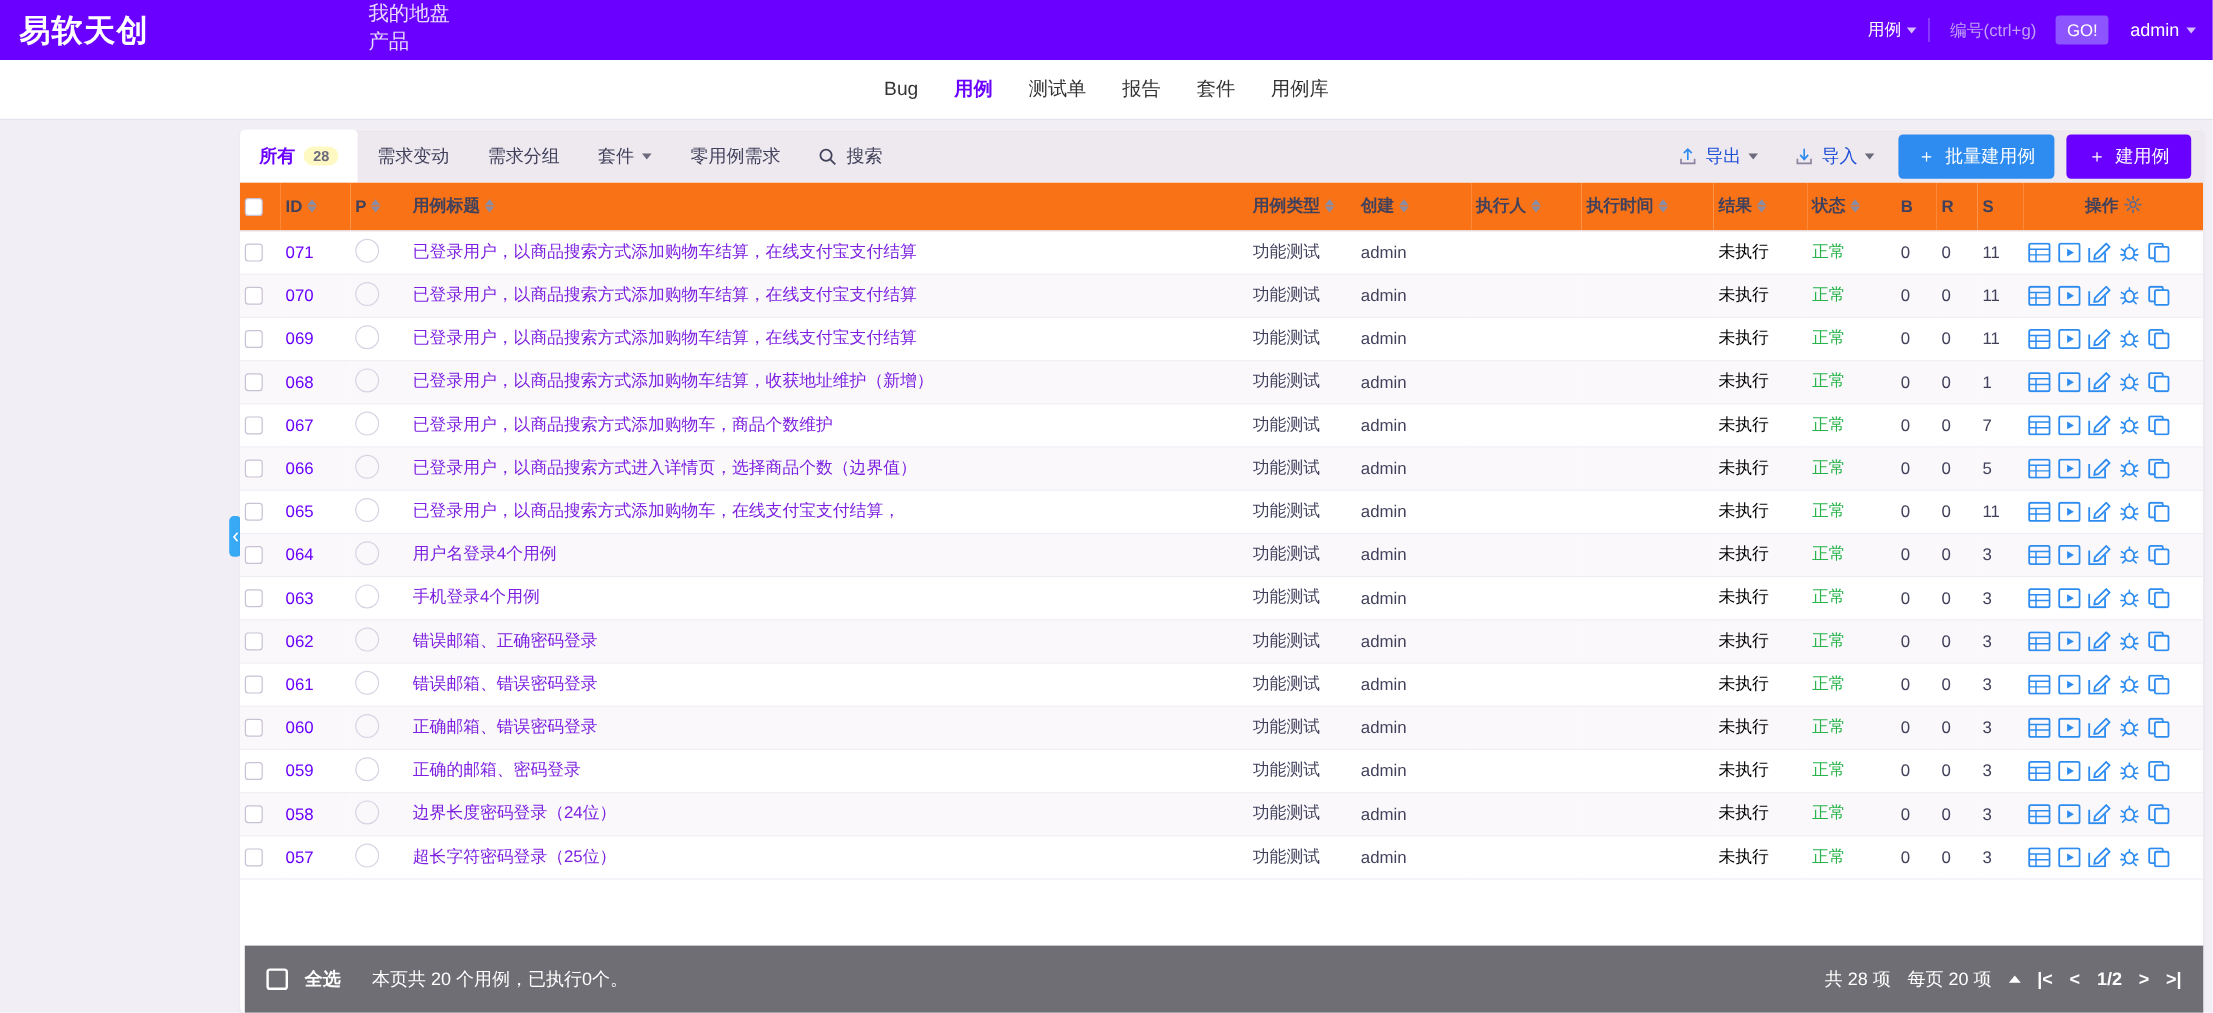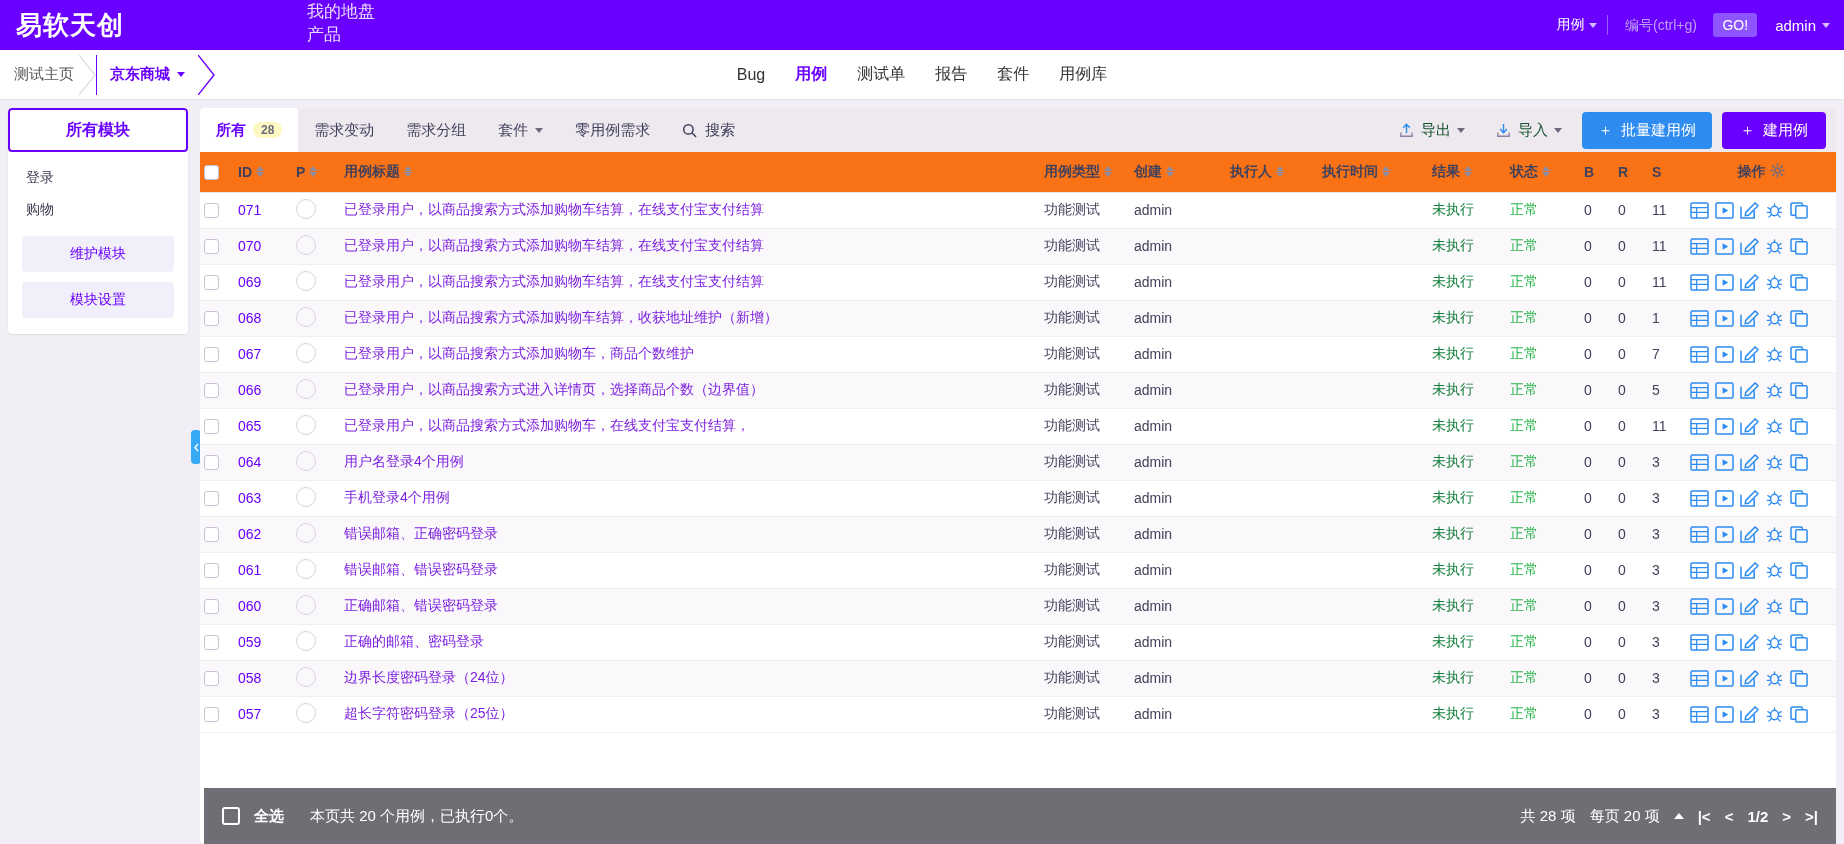--- a/index.html
+++ b/index.html
@@ -157,21 +157,21 @@
     width: 0; height: 0; border-left: 4px solid transparent;
     border-right: 4px solid transparent; border-top: 5px solid #6b6b7d;
   }
   .tb-search {
     display: flex; align-items: center; gap: 8px; padding: 0 16px;
     font-size: 15px; color: #41415c; cursor: pointer;
   }
   .tb-right { margin-left: auto; display: flex; align-items: center; gap: 10px; }
   .tb-btn {
     display: flex; align-items: center; gap: 6px; font-size: 15px;
-    color: #14532d; cursor: pointer; padding: 5px 10px; background: transparent;
+    color: #1d4ed8; cursor: pointer; padding: 5px 10px; background: transparent;
     border: none; font-family: Liberation Serif, serif;
   }
   .btn-primary {
     background: #2e8cf0; color: #fff; border: none; border-radius: 4px;
     font-size: 15px; padding: 9px 16px; cursor: pointer; font-family: inherit;
     display: flex; align-items: center; gap: 8px; white-space: nowrap;
   }
   .btn-purple {
     background: #6a00ff; color: #fff; border: none; border-radius: 4px;
     font-size: 15px; padding: 9px 18px; cursor: pointer; font-family: inherit;
@@ -198,21 +198,21 @@
   .sorter i.dn { border-top: 5px solid #8b8ba3; }
   tbody td {
     height: 36px; font-size: 14px; color: #41415c; padding: 0 4px;
     border-bottom: 1px solid #f0edf4; white-space: nowrap; overflow: hidden;
     text-overflow: ellipsis;
   }
   tbody tr:nth-child(even) { background: #faf8fb; }
   .cid { color: #6a00ff; }
   .ctitle a { color: #7c1fe0; text-decoration: none; }
   .cok { color: #29b44b; }
-  .cmut { color: #15803d; }
+  .cmut { color: #000000; }
   .ckbox {
     width: 15px; height: 15px; border: 1px solid #c9c2d4; border-radius: 3px;
     display: inline-block; background: #fff; vertical-align: middle; cursor: pointer;
   }
   .pcircle {
     width: 20px; height: 20px; border: 1px solid #d8d2e2; border-radius: 50%;
     display: inline-block;
   }
   .ops { display: flex; align-items: center; gap: 6px; }
   .opi { cursor: pointer; line-height: 0; }
@@ -265,60 +265,34 @@
     <input class="tr-input" type="text" placeholder="编号(ctrl+g)" style="">
     <button class="go-btn">GO!</button>
     <div class="user-menu">
       <span>admin</span>
       <span class="caret-d"></span>
     </div>
   </div>
 </div>
 
 <div class="bcrow">
-  <div class="crumbs">
-    <div class="crumb">
-      <span>测试主页</span>
-      <svg class="arrowline" viewBox="0 0 18 40">
-        <path d="M0 0 L16 20 L0 40" fill="none" stroke="#ddd8e3" stroke-width="1.2"></path>
-      </svg>
-    </div>
-    <div class="crumb active">
-      <span>京东商城</span>
-      <span class="caret-d" style="border-top-color:#6a00ff;margin-left:7px"></span>
-      <svg class="arrowline" viewBox="0 0 18 40">
-        <path d="M0 0 L16 20 L0 40" fill="none" stroke="#6a00ff" stroke-width="1.4"></path>
-      </svg>
-    </div>
-  </div>
 
   <div class="subnav">
     <a href="#">Bug</a>
     <a href="#" class="active">用例</a>
     <a href="#">测试单</a>
     <a href="#">报告</a>
     <a href="#">套件</a>
     <a href="#">用例库</a>
   </div>
 </div>
 
 <div class="body-area">
 
   <div class="sidebar">
-    <div class="side-card">
-      <div class="side-head">所有模块</div>
-      <div class="side-list">
-        <div class="side-item">登录</div>
-        <div class="side-item">购物</div>
-      </div>
-      <div class="side-btns">
-        <button class="side-btn">维护模块</button>
-        <button class="side-btn">模块设置</button>
-      </div>
-    </div>
     <div class="collapse-handle">
       <svg width="5" height="9" viewBox="0 0 5 9">
         <path d="M4 1 L1 4.5 L4 8" fill="none" stroke="#fff" stroke-width="1.4"></path>
       </svg>
     </div>
   </div>
 
   <div class="main">
     <div class="panel">
 

